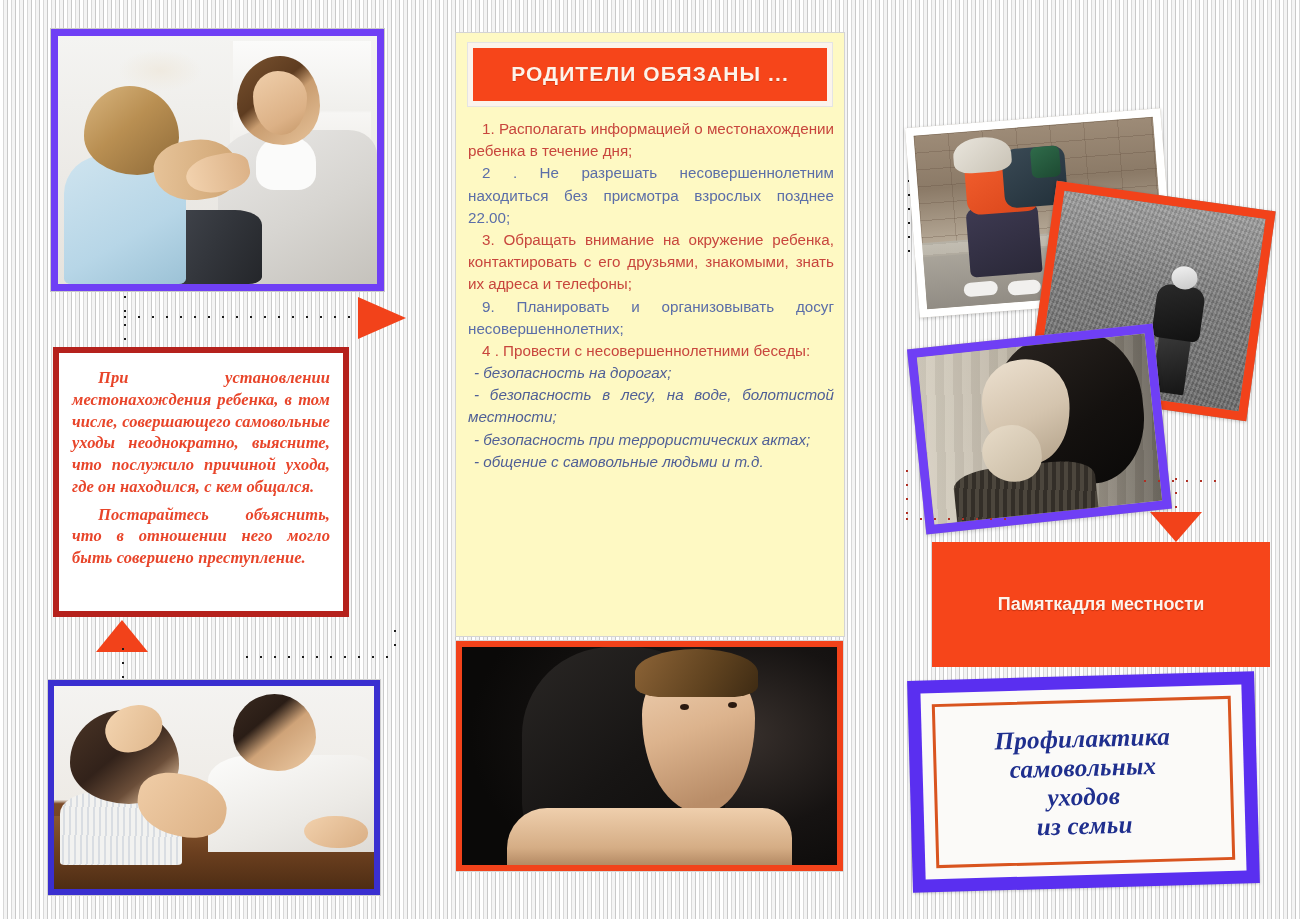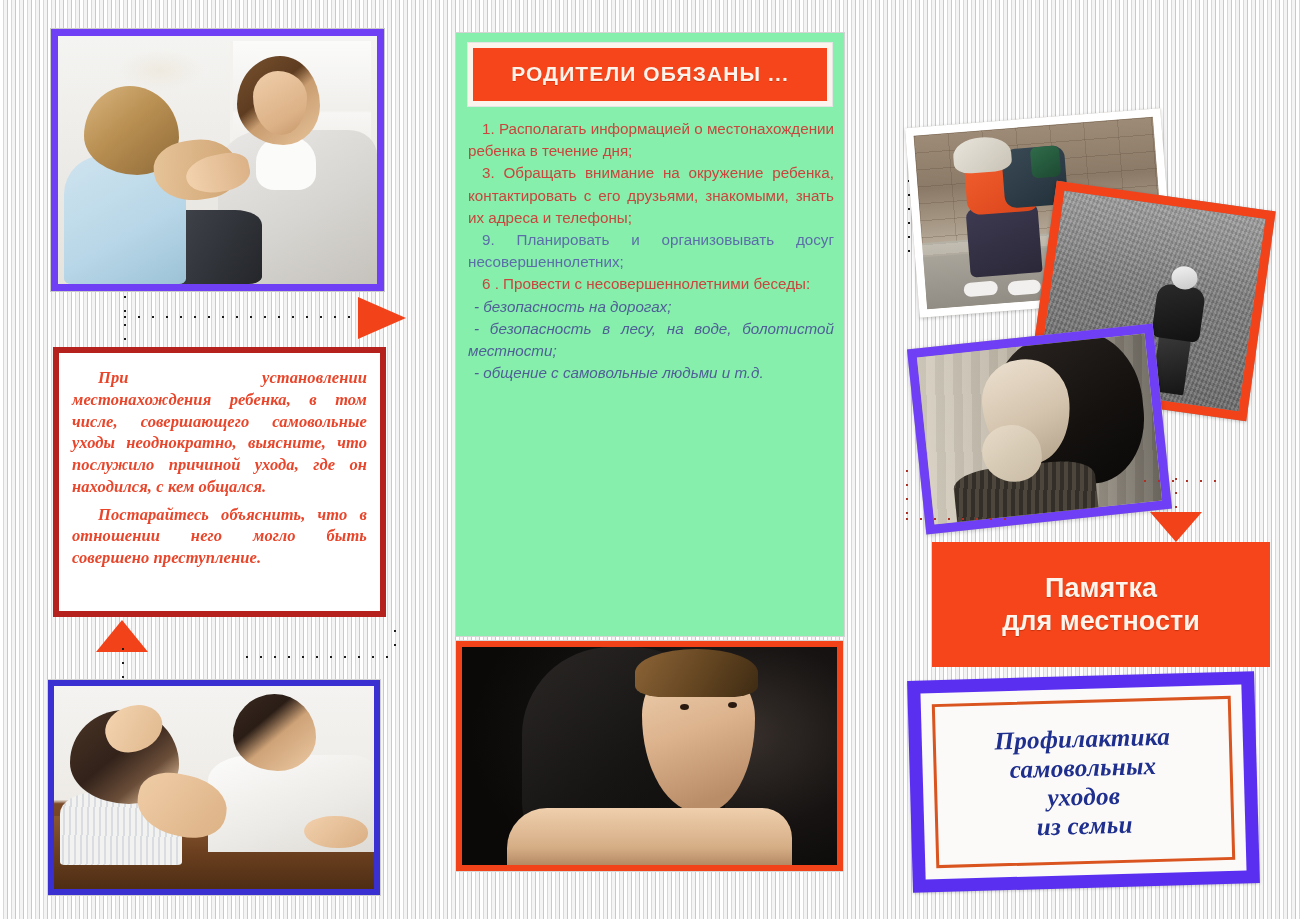--- a/index.html
+++ b/index.html
@@ -126,21 +126,21 @@
     width: 20%; height: 15%;
     background: linear-gradient(90deg,#f2d2ae 0%,#dcb287 100%);
     border-radius: 50% 40% 44% 56%;
     transform: rotate(-12deg);
   }
 
   
   #quote-box {
     position: absolute;
     left: 53px; top: 347px;
-    width: 333px; height: 270px;
+    width: 296px; height: 270px;
     border: 6px solid #b5211c;
     background: #ffffff;
     padding: 14px 13px 10px 13px;
   }
   #quote-box p {
     font-family: "Liberation Serif", serif;
     font-weight: bold;
     font-style: italic;
     font-size: 16.5px;
     line-height: 1.32;
@@ -212,21 +212,21 @@
     background: linear-gradient(140deg,#f2d1ad 0%,#d9ae83 100%);
     border-radius: 46% 50% 44% 52%;
   }
 
   
 
   #center-panel {
     position: absolute;
     left: 455px; top: 32px;
     width: 390px; height: 605px;
-    background: #86efac;
+    background: #fef9c3;
     border: 1px solid #d4d4d4;
   }
   #duty-title {
     margin: 10px 12px 0 12px;
     background: #f6451a;
     color: #fdf3ea;
     font-family: "Liberation Sans", sans-serif;
     font-weight: bold;
     font-size: 21px;
     letter-spacing: 1.1px;
@@ -384,25 +384,25 @@
     border-radius: 30% 30% 8% 8%; }
 
   
   #memo-block {
     position: absolute;
     left: 932px; top: 542px;
     width: 338px; height: 125px;
     background: #f6451a;
     color: #fdf4ec;
     font-weight: bold;
-    font-size: 27px;
+    font-size: 18px;
     line-height: 1.22;
     text-align: center;
     display: flex;
-    flex-direction: column;
+    flex-direction: row;
     align-items: center;
     justify-content: center;
     text-shadow: 0 1px 1px rgba(120,25,0,.4);
   }
 
   
   #title-card {
     position: absolute;
     left: 910px; top: 676px;
     width: 347px; height: 212px;
@@ -529,25 +529,27 @@
       <div class="fs-boy-arm"></div>
       <div class="fs-dad-hand"></div>
       <div class="fs-dad-hand2"></div>
     </div>
   </div>
 
   <div id="center-panel">
     <div id="duty-title">РОДИТЕЛИ ОБЯЗАНЫ ...</div>
     <div id="duty-body">
       <div class="li">1. Располагать информацией о местонахождении ребенка в течение дня;</div>
+      <div class="li navy">2 . Не разрешать несовершеннолетним находиться без присмотра взрослых позднее 22.00;</div>
       <div class="li">3. Обращать внимание на окружение ребенка, контактировать с его друзьями, знакомыми, знать их адреса и телефоны;</div>
       <div class="li navy">9. Планировать и организовывать досуг несовершеннолетних;</div>
-      <div class="li">6 . Провести с несовершеннолетними беседы:</div>
+      <div class="li">4 . Провести с несовершеннолетними беседы:</div>
       <div class="li sub plain">- безопасность на дорогах;</div>
       <div class="li sub plain">- безопасность в лесу, на воде, болотистой местности;</div>
+      <div class="li sub plain">- безопасность при террористических актах;</div>
       <div class="li sub plain">- общение с самовольные людьми и т.д.</div>
     </div>
   </div>
 
   <div class="photo" id="photo-teen">
     <div class="inner">
       <div class="teen-scene"></div>
       <div class="teen-hood"></div>
       <div class="teen-face"></div>
       <div class="teen-hair"></div>

